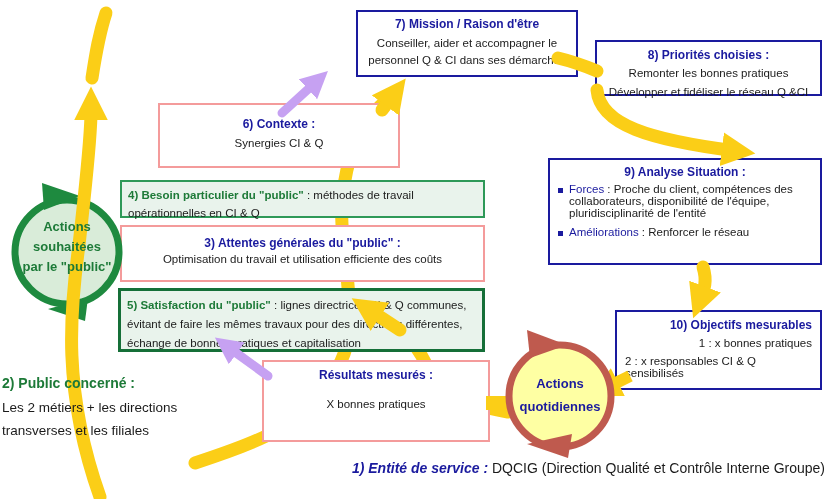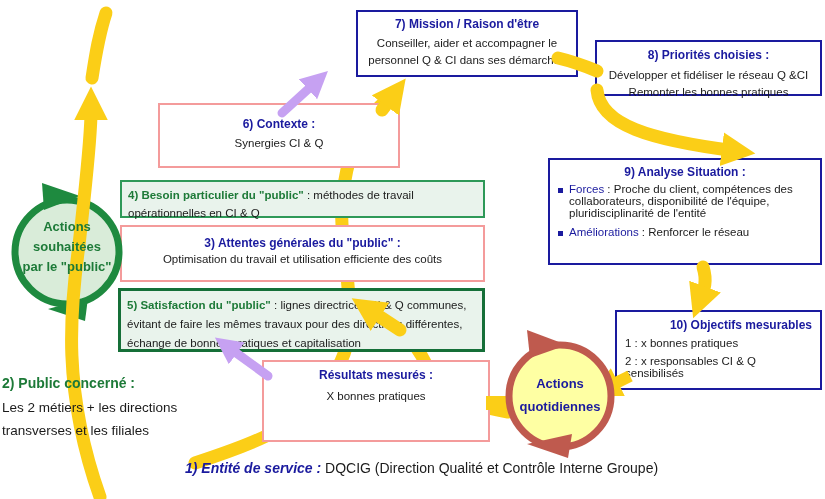--- a/index.html
+++ b/index.html
@@ -38,39 +38,39 @@
     <path d="M 508,412 C 462,404 440,392 427,366 C 412,335 395,322 368,308" fill="none" stroke="#fbce17" stroke-width="13" stroke-linecap="round"></path>
   </svg>
 
   <div class="box navy-border center" style="left:356px;top:10px;width:222px;height:67px;padding:5px 6px;">
     <div class="title-navy">7) Mission / Raison d'être</div>
     <div class="body-txt" style="margin-top:4px;line-height:17px;">Conseiller, aider et accompagner le personnel Q &amp; CI dans ses démarches</div>
   </div>
 
   <div class="box navy-border center" style="left:595px;top:40px;width:227px;height:56px;padding:6px 4px;">
     <div class="title-navy">8) Priorités choisies :</div>
+    <div class="body-txt" style="margin-top:5px;">Remonter les bonnes pratiques</div>
     <div class="body-txt" style="margin-top:7px;">Développer et fidéliser le réseau Q &amp;CI</div>
-    <div class="body-txt" style="margin-top:5px;">Remonter les bonnes pratiques</div>
   </div>
 
   <div class="box navy-border" style="left:548px;top:158px;width:274px;height:107px;padding:5px 6px;">
     <div class="title-navy center">9) Analyse Situation :</div>
     <div class="bullet-row body-txt" style="margin-top:4px;">
       <span class="bullet-sq"></span>
       <span><span class="blue">Forces</span><span> : Proche du client, compétences des collaborateurs, disponibilité de l'équipe, pluridisciplinarité de l'entité</span></span>
     </div>
     <div class="bullet-row body-txt" style="margin-top:7px;">
       <span class="bullet-sq"></span>
       <span><span class="blue">Améliorations</span><span> : Renforcer le réseau</span></span>
     </div>
   </div>
 
   <div class="box navy-border" style="left:615px;top:310px;width:207px;height:80px;padding:6px 8px;">
     <div class="title-navy" style="text-align:right;">10) Objectifs mesurables</div>
-    <div class="body-txt" style="margin-top:5px;">1 : x bonnes pratiques</div>
+    <div class="body-txt" style="margin-top:5px;text-align:right;">1 : x bonnes pratiques</div>
     <div class="body-txt" style="margin-top:6px;">2 : x responsables CI &amp; Q sensibilisés</div>
   </div>
 
   <div class="box pink-border center" style="left:158px;top:103px;width:242px;height:65px;padding:12px 9px 4px;">
     <div class="title-navy">6) Contexte :</div>
     <div class="body-txt" style="margin-top:6px;">Synergies CI &amp; Q</div>
   </div>
 
   <div class="box green-box" style="left:120px;top:180px;width:365px;height:38px;padding:3px 6px;">
     <span class="title-green">4) Besoin particulier du "public"</span><span class="body-txt"> : méthodes de travail opérationnelles en CI &amp; Q</span>
@@ -80,21 +80,21 @@
     <div class="title-navy">3) Attentes générales du "public" :</div>
     <div class="body-txt" style="margin-top:3px;">Optimisation du travail et utilisation efficiente des coûts</div>
   </div>
 
   <div class="box green-box-dark" style="left:118px;top:288px;width:367px;height:64px;padding:4px 6px;line-height:17px;">
     <span class="title-green">5) Satisfaction du "public"</span><span class="body-txt"> : lignes directrices CI &amp; Q communes, évitant de faire les mêmes travaux pour des directions différentes, échange de bonnes pratiques et capitalisation</span>
   </div>
 
   <div class="box pink-border center" style="left:262px;top:360px;width:228px;height:82px;padding:6px 4px;">
     <div class="title-navy">Résultats mesurés :</div>
-    <div class="body-txt" style="margin-top:8px;">X bonnes pratiques</div>
+    <div class="body-txt" style="margin-top:16px;">X bonnes pratiques</div>
   </div>
 
   <svg id="layer-front" class="layer">
     <defs>
       <marker id="yhead" markerUnits="strokeWidth" markerWidth="3" markerHeight="3" refX="1.1" refY="1.3" orient="auto">
         <path d="M0,0 L2.6,1.3 L0,2.6 Z" fill="#fbce17"></path>
       </marker>
       <marker id="phead" markerUnits="strokeWidth" markerWidth="3.4" markerHeight="3.4" refX="1.2" refY="1.5" orient="auto">
         <path d="M0,0 L3,1.5 L0,3 Z" fill="#c6a1f2"></path>
       </marker>
@@ -138,17 +138,17 @@
 par le "public"</div>
   <div class="circle-label pre" style="left:505px;top:372px;width:110px;color:#1a1a9e;line-height:23px;">Actions
 quotidiennes</div>
 
   <div class="free-text" style="left:2px;top:375px;width:210px;">
     <div style="color:#1d7a38;font-weight:bold;font-size:14px;">2) Public concerné :</div>
     <div class="pre" style="color:#1b1b1b;font-size:13.5px;line-height:23px;margin-top:5px;">Les 2 métiers + les directions
 transverses et les filiales</div>
   </div>
 
-  <div class="free-text" style="left:185px;top:460px;width:640px;text-align:left;font-size:14px;">
+  <div class="free-text" style="left:185px;top:460px;width:640px;text-align:right;font-size:14px;">
     <span style="color:#1a1a9e;font-weight:bold;font-style:italic;">1) Entité de service :</span><span style="color:#1b1b1b;"> DQCIG (Direction Qualité et Contrôle Interne Groupe)</span>
   </div>
 
 </div>
 
 </body></html>

